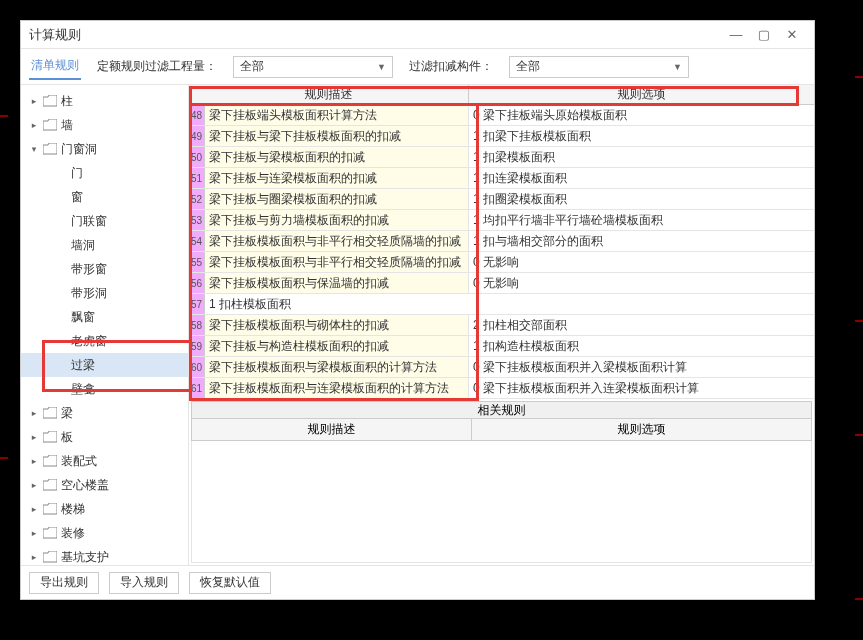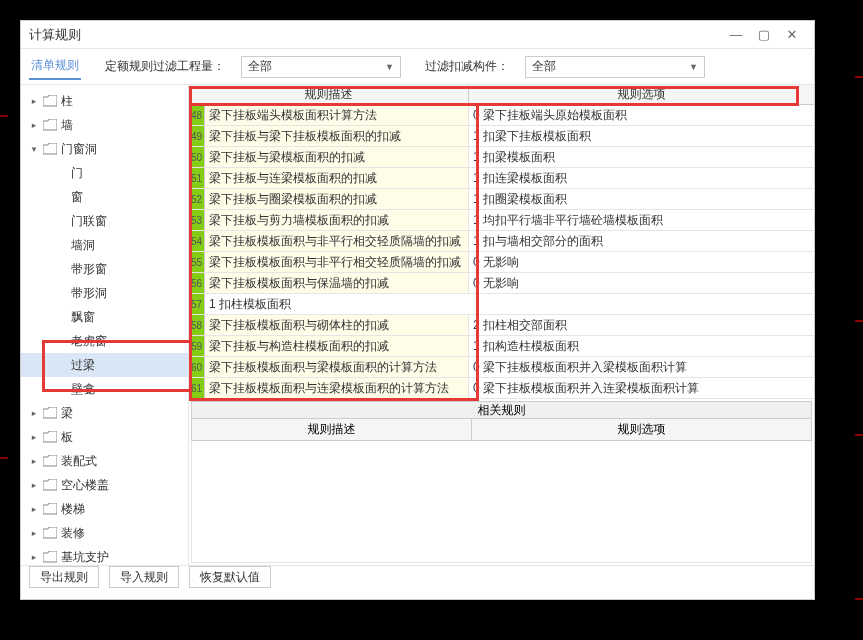--- a/index.html
+++ b/index.html
@@ -3,45 +3,45 @@
 <meta charset="utf-8">
 <style>
 * { box-sizing: border-box; margin: 0; padding: 0; font-family: "Microsoft YaHei", sans-serif; }
 body { background: #000; width: 863px; height: 640px; overflow: hidden; position: relative; }
 .window { position: absolute; left: 20px; top: 20px; width: 795px; height: 580px; background: #fff; border: 1px solid #ccc; box-shadow: 0 4px 20px rgba(0,0,0,0.3); display: flex; flex-direction: column; }
 .titlebar { height: 28px; display: flex; align-items: center; padding: 0 8px; border-bottom: 1px solid #e5e5e5; }
 .titlebar .title { font-size: 13px; color: #333; flex: 1; }
 .titlebar .win-btn { width: 28px; height: 20px; display: flex; align-items: center; justify-content: center; color: #666; font-size: 13px; cursor: default; }
 .toolbar { height: 36px; display: flex; align-items: center; padding: 0 8px; gap: 16px; border-bottom: 1px solid #e5e5e5; font-size: 12px; color: #333; }
 .tab { color: #5b8fd6; border-bottom: 2px solid #5b8fd6; padding: 4px 2px; }
-.lbl { margin-left: 8px; color: #333; }
+.lbl { color: #333; }
 .combo { border: 1px solid #ccc; height: 22px; display: flex; align-items: center; padding: 0 6px; justify-content: space-between; background: #fff; font-size: 12px; }
 .combo .caret { color: #666; font-size: 9px; }
 .body { flex: 1; display: flex; overflow: hidden; }
 .tree { width: 168px; border-right: 1px solid #e5e5e5; overflow: auto; padding-top: 4px; font-size: 12px; color: #333; }
 .tree-item { height: 24px; display: flex; align-items: center; padding-left: 8px; gap: 4px; cursor: default; }
 .tree-item.child { padding-left: 50px; }
 .tree-item.selected { background: #d8e6f5; }
 .exp { width: 10px; color: #666; font-size: 9px; display: inline-block; text-align: center; }
 .fold { width: 14px; height: 12px; display: inline-block; }
 .fold svg { width: 14px; height: 12px; }
 .main { flex: 1; display: flex; flex-direction: column; overflow: hidden; }
 .grid-head { display: flex; background: #f5f5f5; border-bottom: 1px solid #ccc; height: 20px; font-size: 12px; color: #333; }
 .gh-left { width: 280px; display: flex; align-items: center; justify-content: center; border-right: 1px solid #ccc; }
 .gh-right { flex: 1; display: flex; align-items: center; justify-content: center; }
 .grid-rows { overflow: auto; }
 .grow { display: flex; height: 21px; font-size: 12px; border-bottom: 1px solid #e5e5e5; }
-.gidx { width: 16px; background: #84cc16; border-right: 1px solid #ccc; color: #555; font-size: 10px; display: flex; align-items: center; justify-content: flex-end; padding-right: 2px; }
+.gidx { width: 16px; background: #f0abfc; border-right: 1px solid #ccc; color: #555; font-size: 10px; display: flex; align-items: center; justify-content: flex-end; padding-right: 2px; }
 .gdesc { width: 264px; border-right: 1px solid #e5e5e5; display: flex; align-items: center; padding: 0 4px; color: #333; background: #fffce8; white-space: nowrap; overflow: hidden; }
 .gopt { flex: 1; display: flex; align-items: center; padding: 0 4px; color: #333; white-space: nowrap; overflow: hidden; }
 .related-bar { background: #f0f0f0; border: 1px solid #ccc; height: 18px; font-size: 12px; display: flex; align-items: center; justify-content: center; margin: 2px 2px 0 2px; }
 .grid2-head { display: flex; background: #f5f5f5; border: 1px solid #ccc; border-top: none; height: 22px; font-size: 12px; margin: 0 2px; }
 .grid2-head .gh-left { width: 280px; }
 .grid2-body { flex: 1; margin: 0 2px 2px 2px; border: 1px solid #e5e5e5; border-top: none; }
-.footer { height: 34px; border-top: 1px solid #e5e5e5; display: flex; padding: 0 8px; gap: 10px; }
+.footer { height: 34px; border-top: 1px solid #e5e5e5; display: flex; align-items: center; padding: 0 8px; gap: 10px; }
 .btn { border: 1px solid #ccc; background: #fff; height: 22px; padding: 0 10px; font-size: 12px; color: #333; display: flex; align-items: center; cursor: default; }
 
 .hl { position: absolute; border: 3px solid #e53935; pointer-events: none; }
 .hl1 { left: 189px; top: 86px; width: 610px; height: 20px; }
 .hl1b { left: 189px; top: 106px; width: 290px; height: 295px; border-top: none; }
 .hl2 { left: 42px; top: 340px; width: 150px; height: 52px; }
 
 .edge { position: absolute; background: #8a0000; }
 </style>
 </head>

